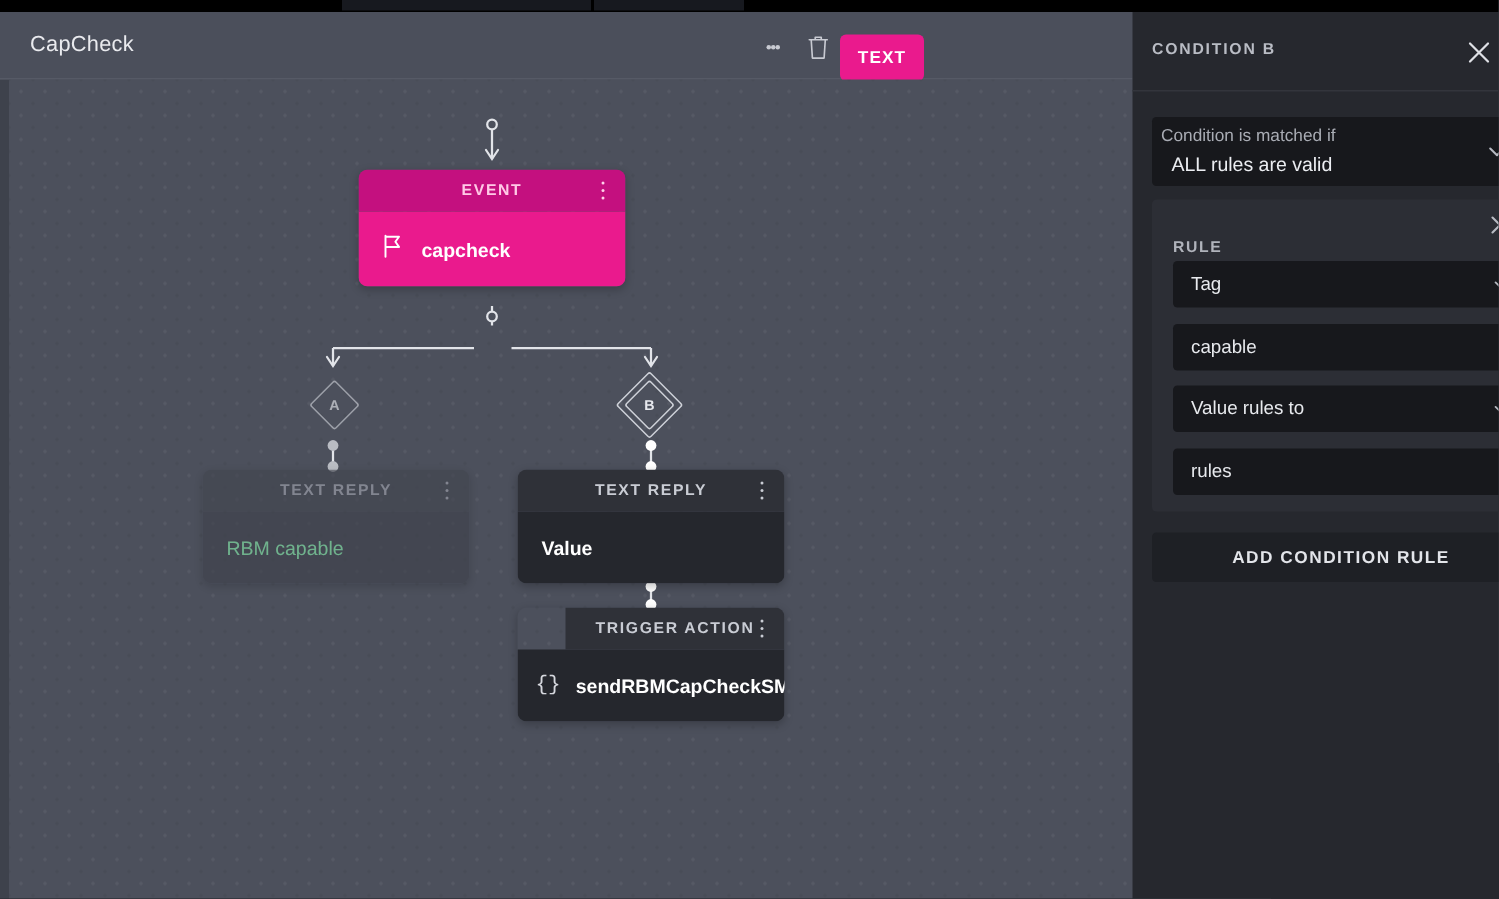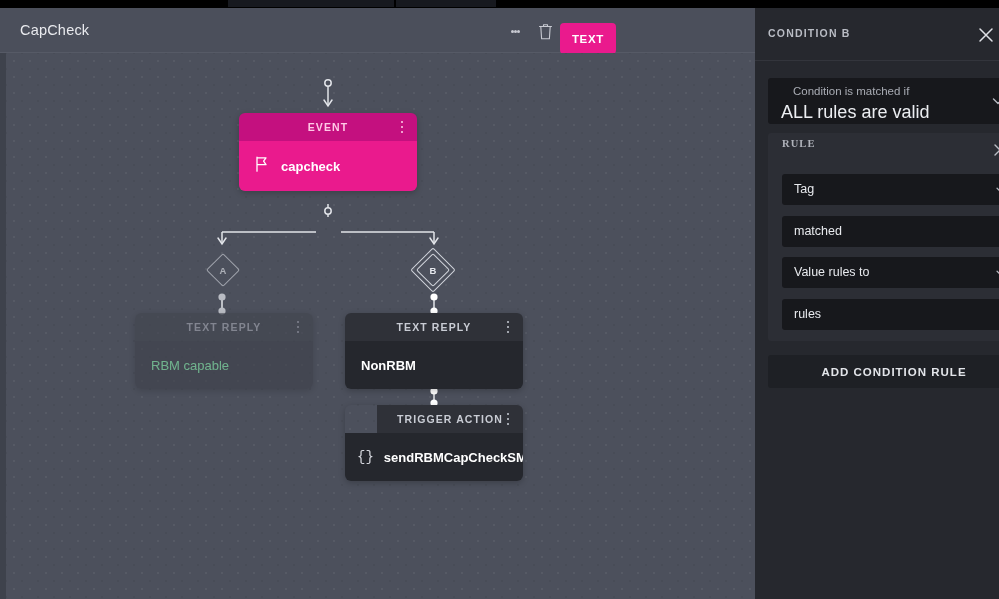--- a/index.html
+++ b/index.html
@@ -178,33 +178,33 @@
   }
   #panel-close{
     position:absolute;right:1px;top:15px;width:24px;height:24px;cursor:pointer;
   }
 
   #match-select{
     position:absolute;left:13px;top:70px;width:248px;height:46px;
     background:#17181c;border-radius:3px;
   }
   #match-select .lbl1{
-    position:absolute;left:25px;top:7px;color:#a9acb4;font-size:11.5px;
+    position:absolute;left:6px;top:7px;color:#a9acb4;font-size:11.5px;
   }
   #match-select .lbl2{
-    position:absolute;left:13px;top:24px;color:#eceef2;font-size:18px;
+    position:absolute;left:13px;top:24px;color:#eceef2;font-size:13px;
   }
 
   #rule-card{
     position:absolute;left:13px;top:125px;width:252px;min-height:208px;
     background:#2c2e35;border-radius:3px;
   }
   #rule-card .rule-hd{
-    position:absolute;left:14px;top:5px;
-    color:#b0b3bb;font-size:10.5px;font-weight:bold;letter-spacing:1.1px;font-family:Liberation Serif, serif;
+    position:absolute;left:14px;top:26px;
+    color:#b0b3bb;font-size:10.5px;font-weight:bold;letter-spacing:1.1px;
   }
   #rule-close{
     position:absolute;left:220px;top:5px;width:24px;height:24px;cursor:pointer;
   }
   .fld{
     position:absolute;left:14px;width:238px;height:31px;
     background:#17181c;border-radius:3px;
   }
   .fld .v{
     position:absolute;left:12px;top:8px;color:#e8eaee;font-size:12.5px;
@@ -344,21 +344,21 @@
     <div class="node" id="node-reply-b">
       <div class="nhead">
         <span class="lbl">TEXT REPLY</span>
         <span class="kebab">
               <i></i>
               <i></i>
               <i></i>
             </span>
       </div>
       <div class="nbody">
-        <span class="txt">NonRBM</span>
+        <span class="txt">Value</span>
       </div>
     </div>
 
     <div class="node" id="node-trigger">
       <div class="nhead">
         <span class="lbl">TRIGGER ACTION</span>
         <span class="kebab">
               <i></i>
               <i></i>
               <i></i>
@@ -405,21 +405,21 @@
       <div class="fld" id="fld-tag">
         <span class="v">Tag</span>
         <span class="chev">
           <svg width="14" height="14" viewBox="0 0 16 16" fill="none">
             <path d="M3.5 6 L8 10.5 L12.5 6" stroke="#b5b8c0" stroke-width="1.4" stroke-linecap="round" stroke-linejoin="round"></path>
           </svg>
         </span>
       </div>
 
       <div class="fld" id="fld-tagval">
-        <span class="v">matched</span>
+        <span class="v">capable</span>
       </div>
 
       <div class="fld" id="fld-op">
         <span class="v">Value rules to</span>
         <span class="chev">
           <svg width="14" height="14" viewBox="0 0 16 16" fill="none">
             <path d="M3.5 6 L8 10.5 L12.5 6" stroke="#b5b8c0" stroke-width="1.4" stroke-linecap="round" stroke-linejoin="round"></path>
           </svg>
         </span>
       </div>

